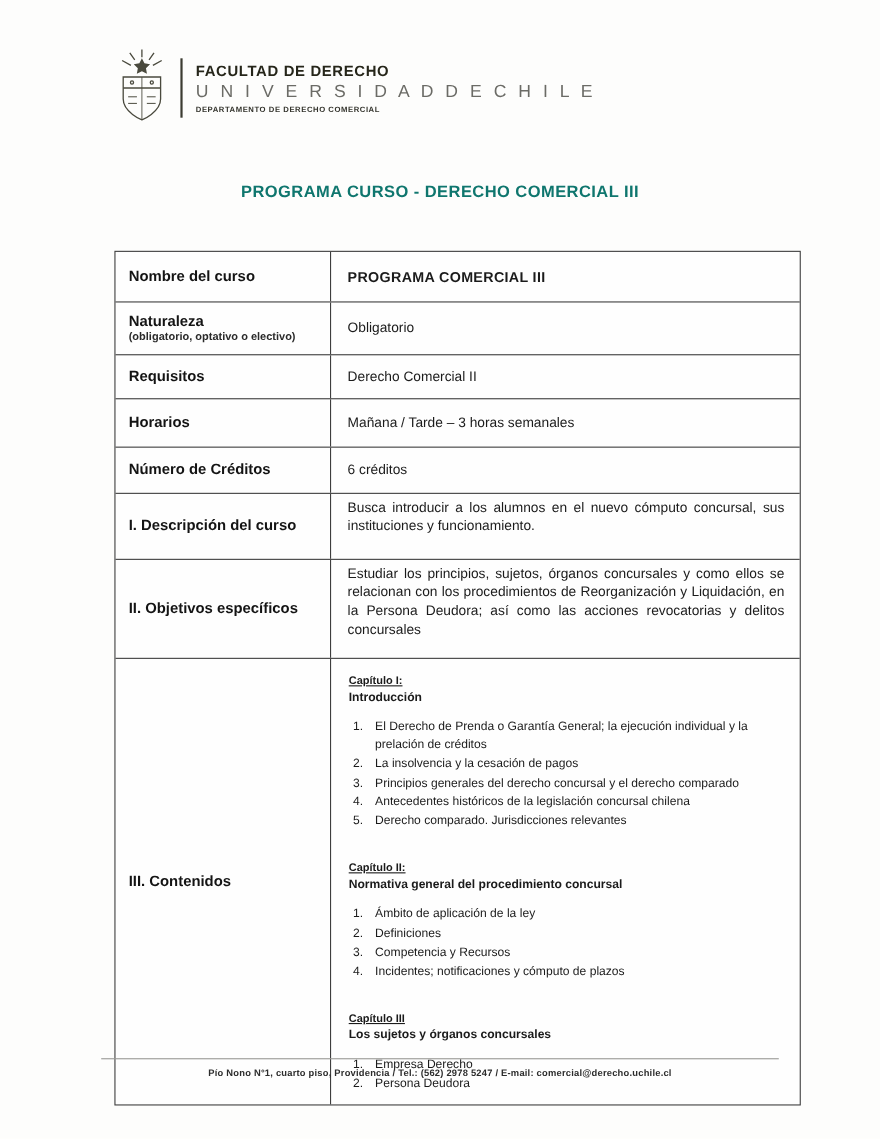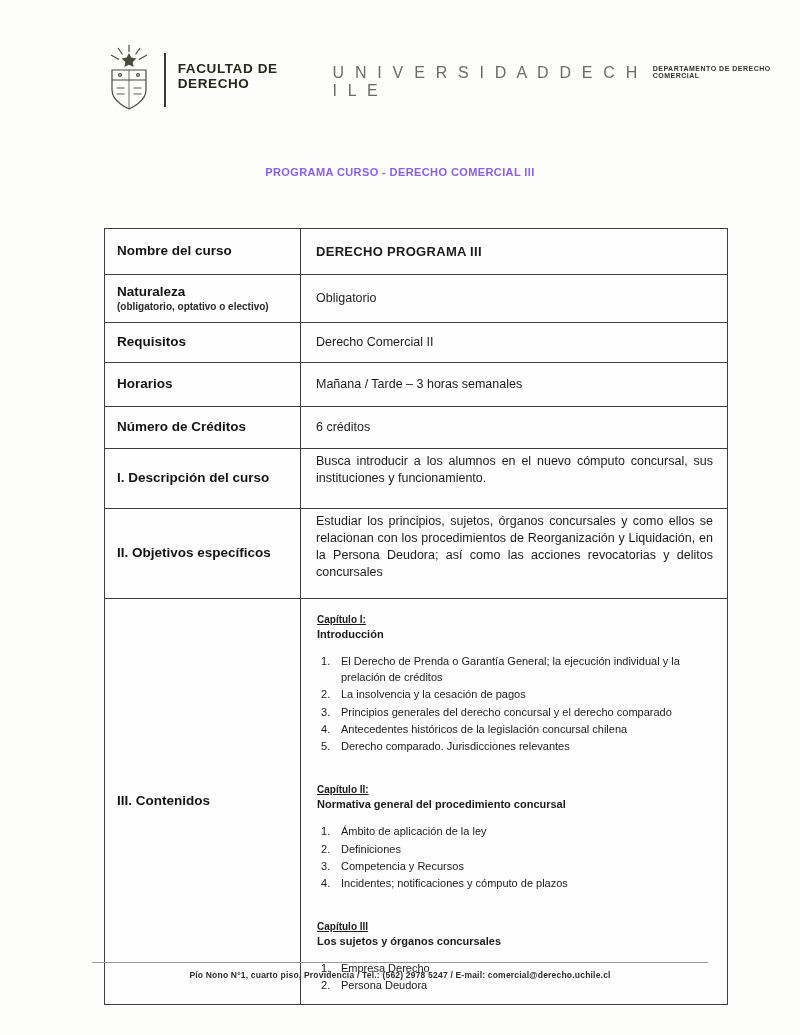--- a/index.html
+++ b/index.html
@@ -10,30 +10,30 @@
     color:#1d1d1d;
     position:relative;
     overflow:hidden;
   }
   .page { position:absolute; inset:0; background:#fdfdfc; }
 
   
   .letterhead { position:absolute; left:104px; top:44px; display:flex; align-items:center; }
   .crest { flex:0 0 auto; margin-right:10px; }
   .lh-divider { width:2px; height:54px; background:#3c3c32; margin-right:12px; }
-  .lh-text { display:flex; flex-direction:row; justify-content:center; }
+  .lh-text { display:flex; flex-direction:column; justify-content:center; }
   .lh-faculty { font-size:13.5px; font-weight:bold; letter-spacing:0.6px; color:#26261a; }
   .lh-university { font-size:16px; letter-spacing:3.2px; color:#6b6b66; margin-top:3px; }
   .lh-department { font-size:7px; font-weight:bold; letter-spacing:0.5px; color:#33332c; margin-top:4px; }
 
   
   .doc-title {
     position:absolute; top:166px; left:0; width:100%;
-    text-align:center; font-size:11px; font-weight:bold; letter-spacing:0.4px;
-    color:#8b5cf6;
+    text-align:center; font-size:15px; font-weight:bold; letter-spacing:0.4px;
+    color:#0f766e;
   }
 
   
   .course-table {
     position:absolute; left:104px; top:228px; width:624px;
     border:1.6px solid #3e3e3e; background:#fefefe;
   }
   .t-row { display:grid; grid-template-columns:196px 1fr; border-bottom:1.4px solid #3e3e3e; }
   .t-row:last-child { border-bottom:none; }
   .t-label {
@@ -97,21 +97,21 @@
       <div class="lh-department">DEPARTAMENTO DE DERECHO COMERCIAL</div>
     </div>
   </header>
 
   <h1 class="doc-title">PROGRAMA CURSO - DERECHO COMERCIAL III</h1>
 
   <div class="course-table">
 
     <div class="t-row h46">
       <div class="t-label">Nombre del curso</div>
-      <div class="t-value bold-val">DERECHO PROGRAMA  III</div>
+      <div class="t-value bold-val">PROGRAMA COMERCIAL  III</div>
     </div>
 
     <div class="t-row h48">
       <div class="t-label">
         <span>Naturaleza</span>
         <span class="sub">(obligatorio, optativo o electivo)</span>
       </div>
       <div class="t-value">Obligatorio</div>
     </div>
 

